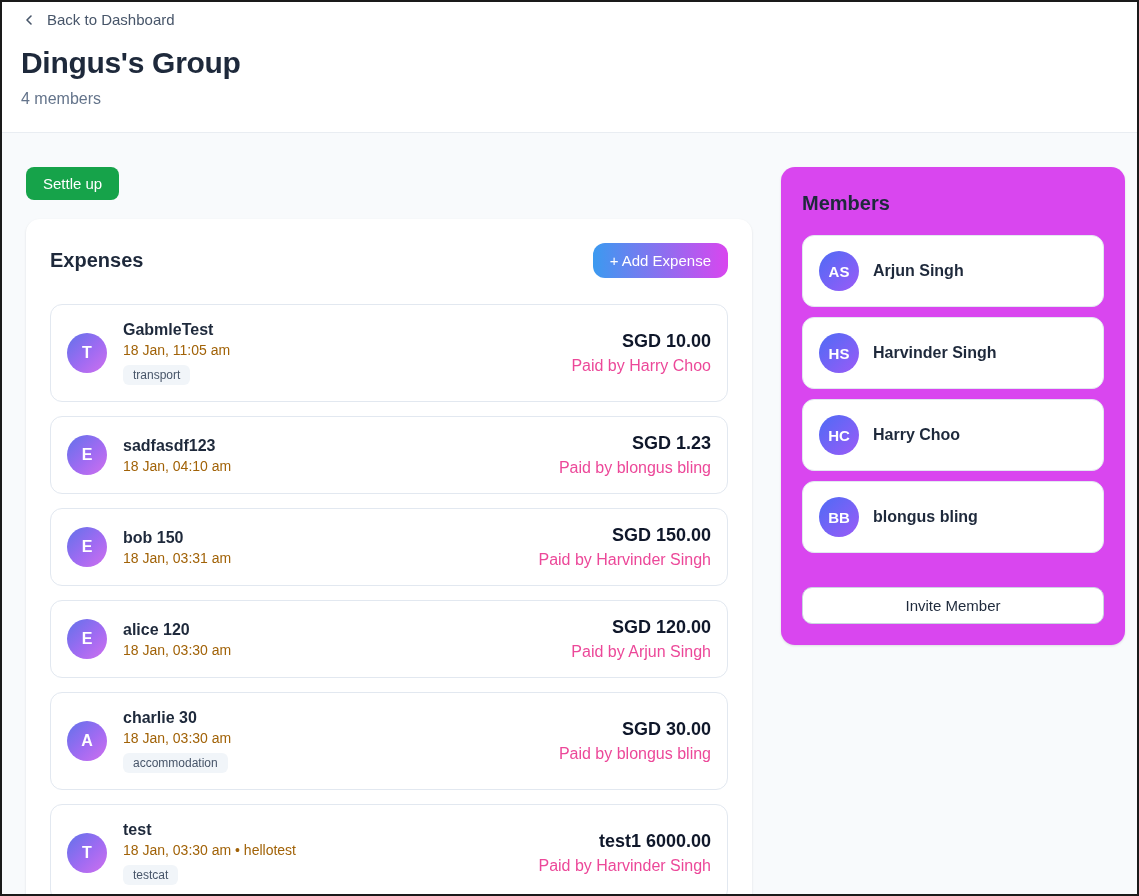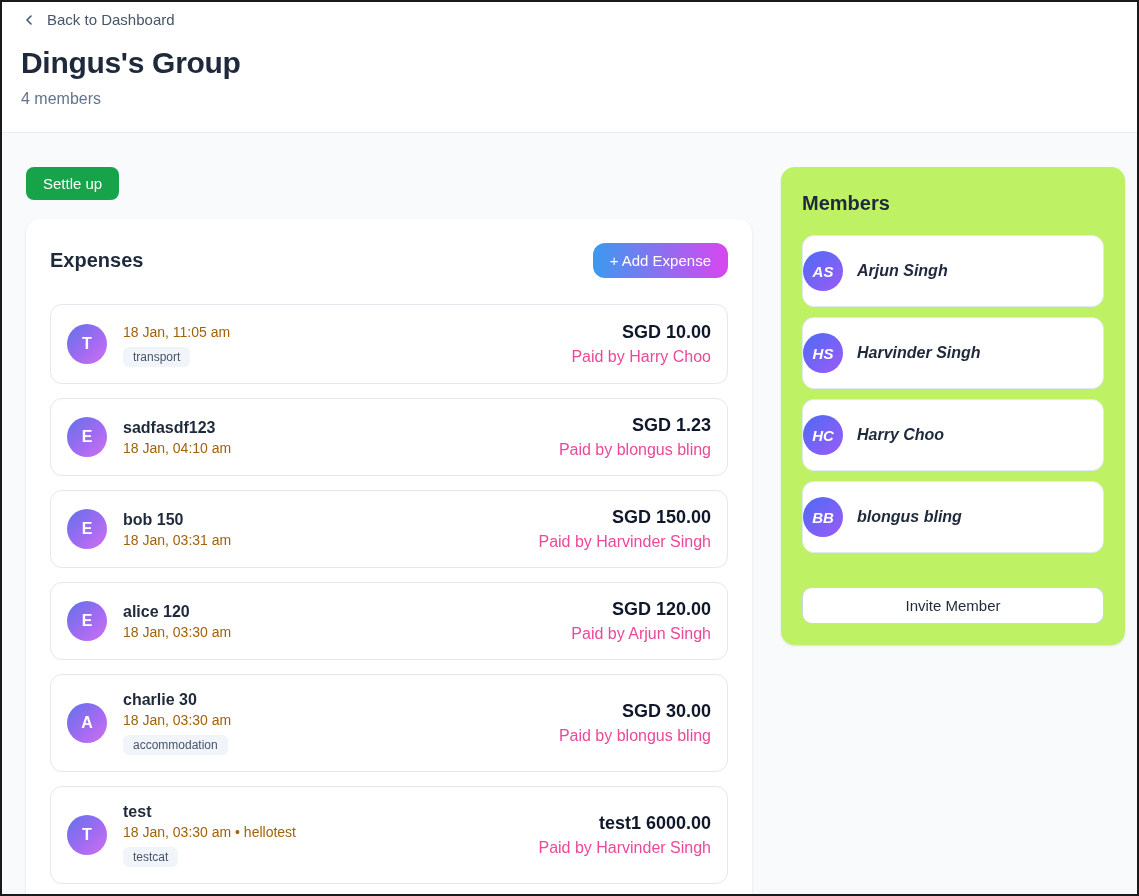--- a/index.html
+++ b/index.html
@@ -90,31 +90,31 @@
     display:inline-block; margin-top:7px;
     background:#f1f5f9; color:#475569;
     font-size:12px; padding:3px 10px; border-radius:6px;
   }
   .expense-right { text-align:right; flex:none; }
   .expense-amount { font-size:18px; font-weight:700; color:#0f172a; }
   .expense-paid { font-size:16px; color:#ec4899; margin-top:5px; }
 
   
   .members-card {
-    background:#bef264;
+    background:#d946ef;
     border-radius:14px;
     box-shadow:0 1px 3px rgba(15,23,42,0.07), 0 1px 2px rgba(15,23,42,0.05);
     padding:21px;
   }
   .members-title { font-size:20px; font-weight:800; color:#1e293b; margin:4px 0 20px 0; }
   .member-row {
     display:flex; align-items:center; gap:14px;
     border:1px solid #e2e8f0; border-radius:12px;
-    padding:15px 0; margin-bottom:10px;
-    background:#ffffff; cursor:pointer;font-style:italic;
+    padding:15px 16px; margin-bottom:10px;
+    background:#ffffff; cursor:pointer;
   }
   .member-avatar {
     width:40px; height:40px; flex:none;
     border-radius:50%;
     display:flex; align-items:center; justify-content:center;
     color:#ffffff; font-size:15px; font-weight:600;
     background:linear-gradient(135deg,#4e6bf5 0%,#9b5bf7 100%);
   }
   .member-name { font-size:16px; font-weight:700; color:#1e293b; }
   .invite-btn {
@@ -151,20 +151,21 @@
 
       <div class="expenses-card">
         <div class="expenses-header">
           <div class="expenses-title">Expenses</div>
           <button class="add-expense-btn">+ Add Expense</button>
         </div>
 
         <div class="expense-row">
           <div class="avatar">T</div>
           <div class="expense-main">
+            <div class="expense-name">GabmleTest</div>
             <div class="expense-date">18 Jan, 11:05 am</div>
             <span class="expense-tag">transport</span>
           </div>
           <div class="expense-right">
             <div class="expense-amount">SGD 10.00</div>
             <div class="expense-paid">Paid by Harry Choo</div>
           </div>
         </div>
 
         <div class="expense-row">

